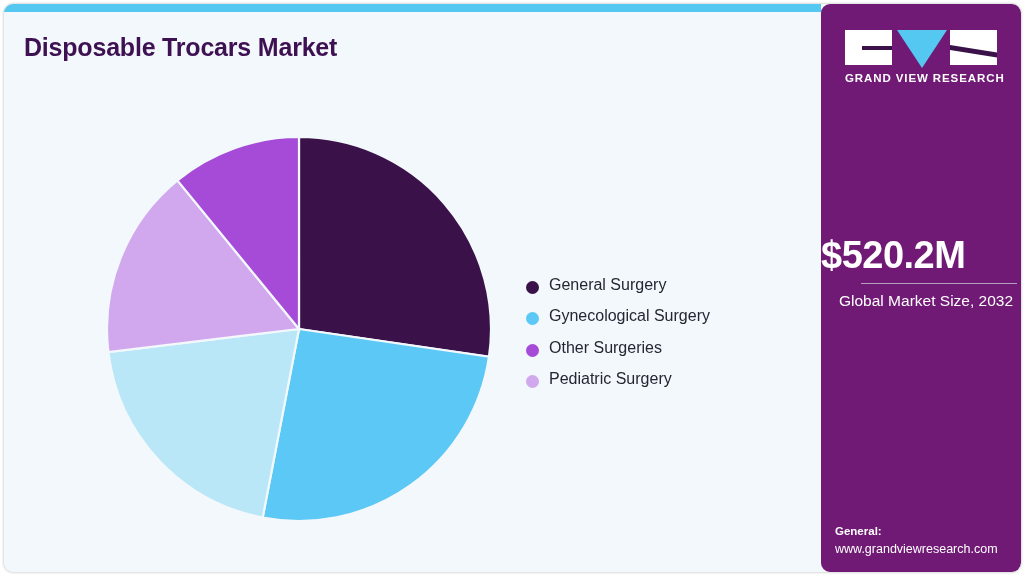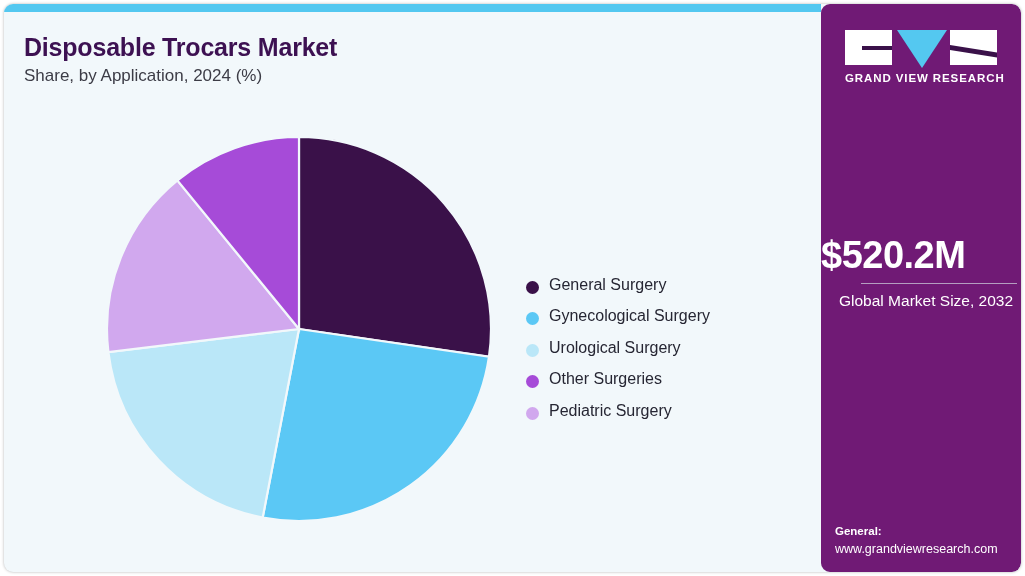--- a/index.html
+++ b/index.html
@@ -213,21 +213,20 @@
 </head>
 <body>
 
 <div class="card">
 
   <div class="accent-bar"></div>
 
   <div class="left-pane">
 
     <div class="title">Disposable Trocars Market</div>
-    <div class="subtitle">Share, by Application, 2024 (%)</div>
 
     <div class="pie-wrap">
       <svg class="pie-svg" width="390" height="390" viewBox="0 0 390 390">
         <g id="pie-slices">
             <path d="M 195 195 L 195.00 3.00 A 192 192 0 0 1 384.99 222.72 Z" fill="#3a1149" stroke="#f2f8fb" stroke-width="2.2"></path>
             <path d="M 195 195 L 384.99 222.72 A 192 192 0 0 1 158.69 383.54 Z" fill="#5bc8f5" stroke="#f2f8fb" stroke-width="2.2"></path>
             <path d="M 195 195 L 158.69 383.54 A 192 192 0 0 1 4.39 218.07 Z" fill="#bae7f8" stroke="#f2f8fb" stroke-width="2.2"></path>
             <path d="M 195 195 L 4.39 218.07 A 192 192 0 0 1 73.39 46.42 Z" fill="#d1a8ee" stroke="#f2f8fb" stroke-width="2.2"></path>
             <path d="M 195 195 L 73.39 46.42 A 192 192 0 0 1 195.00 3.00 Z" fill="#a64bd8" stroke="#f2f8fb" stroke-width="2.2"></path>
           </g>
@@ -237,24 +236,20 @@
     <div class="legend">
       <div class="legend-item">
         <span class="legend-dot" style="background: rgb(58, 17, 73);"></span>
         <span class="legend-label">General Surgery</span>
       </div>
       <div class="legend-item">
         <span class="legend-dot" style="background: rgb(91, 200, 245);"></span>
         <span class="legend-label">Gynecological Surgery</span>
       </div>
       <div class="legend-item">
-        <span class="legend-dot" style="background: rgb(186, 231, 248);"></span>
-        <span class="legend-label">Urological Surgery</span>
-      </div>
-      <div class="legend-item">
         <span class="legend-dot" style="background: rgb(166, 75, 216);"></span>
         <span class="legend-label">Other Surgeries</span>
       </div>
       <div class="legend-item">
         <span class="legend-dot" style="background: rgb(209, 168, 238);"></span>
         <span class="legend-label">Pediatric Surgery</span>
       </div>
     </div>
 
   </div>

